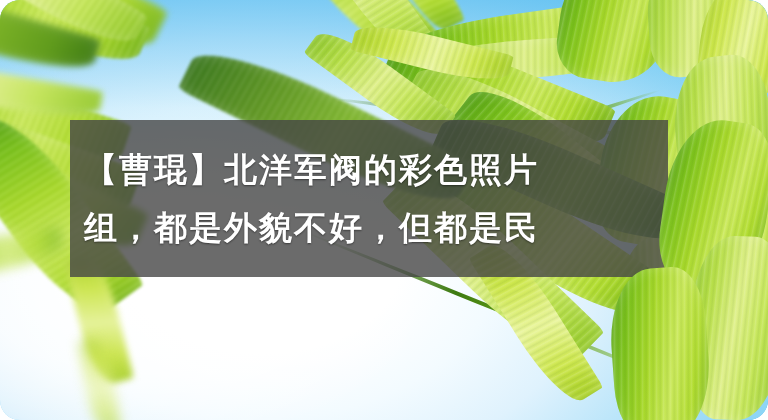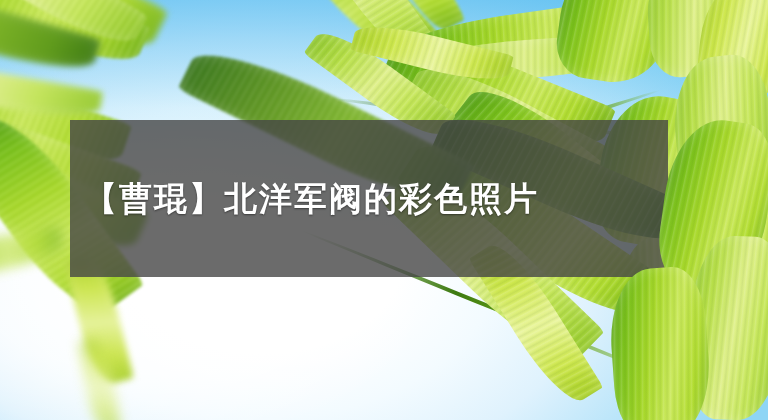--- a/index.html
+++ b/index.html
@@ -9,20 +9,21 @@
   }
   body {
     font-family: "Liberation Sans", sans-serif;
   }
   #stage {
     position: relative;
     width: 768px;
     height: 420px;
     overflow: hidden;
     background: #ffffff;
+    border-radius: 20px;
   }
 
   
   .bg-sky {
     position: absolute;
     inset: 0;
     background:
       radial-gradient(ellipse 540px 360px at 34% 62%,
         #ffffff 0%, #ffffff 26%, #f3fbff 44%, #dff2fd 62%, #bde6fa 78%, #8ed5f5 100%),
       linear-gradient(115deg,
@@ -159,19 +160,20 @@
 
   <div class="leaf" style="left:392px; top:196px; width:280px; height:68px; transform: rotate(34deg); border-radius:50% 4% 50% 4%;"></div>
   <div class="leaf pale" style="left:368px; top:236px; width:250px; height:62px; transform: rotate(44deg); border-radius:50% 4% 50% 4%;"></div>
   <div class="leaf yellowish" style="left:446px; top:300px; width:180px; height:46px; transform: rotate(58deg); border-radius:50% 4% 50% 4%;"></div>
 
   <div class="leaf dark" style="left:430px; top:150px; width:260px; height:58px; transform: rotate(24deg);"></div>
   <div class="leaf dark blur" style="left:176px; top:96px; width:300px; height:62px; transform: rotate(26deg); opacity:.92;"></div>
 
   <div id="title-band">
     <div class="title-line">【曹琨】北洋军阀的彩色照片</div>
+    <div class="title-line">组，都是外貌不好，但都是民</div>
   </div>
 
   <div class="leaf" style="left:664px; top:120px; width:104px; height:170px; transform: rotate(8deg); border-radius:48% 32% 48% 32%;"></div>
   <div class="leaf pale" style="left:690px; top:236px; width:92px; height:184px; transform: rotate(2deg); border-radius:46% 32% 46% 32%;"></div>
   <div class="leaf" style="left:612px; top:268px; width:96px; height:170px; transform: rotate(-4deg); border-radius:46% 32% 46% 32%;"></div>
 
 </div>
 
 </body></html>

